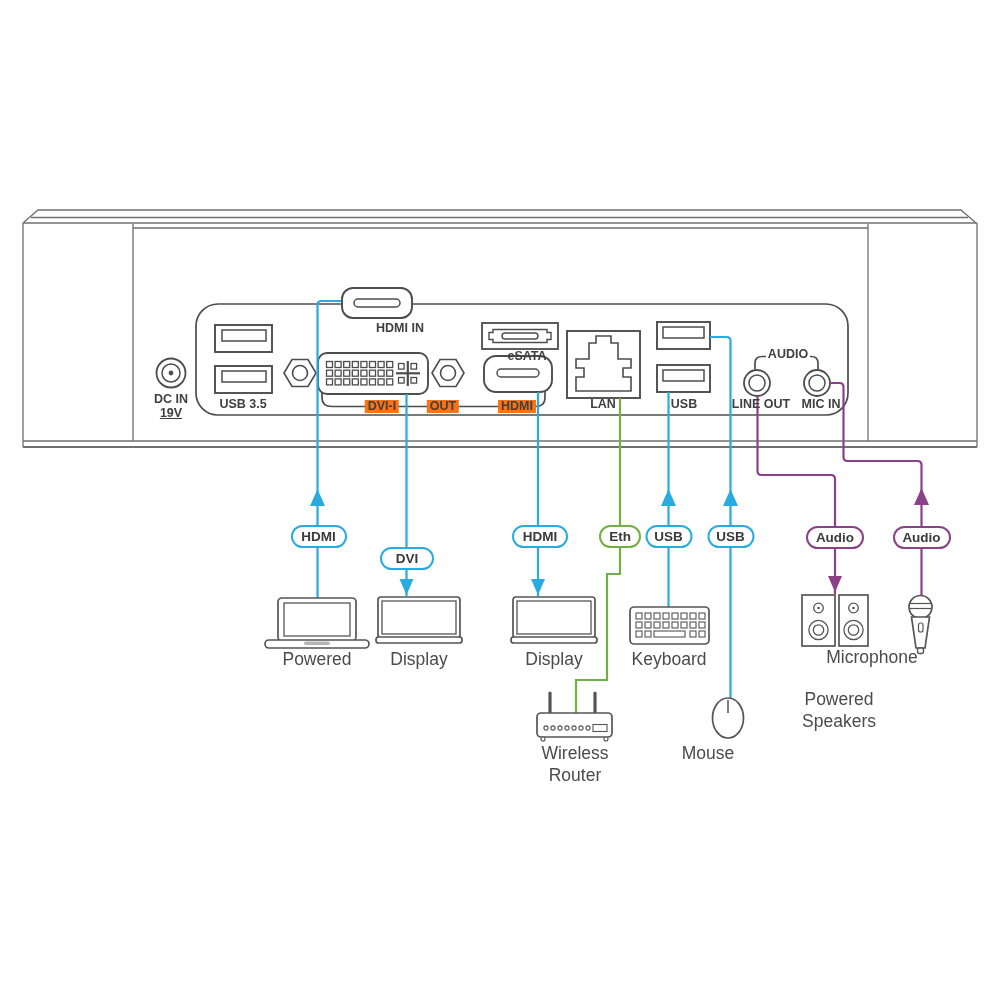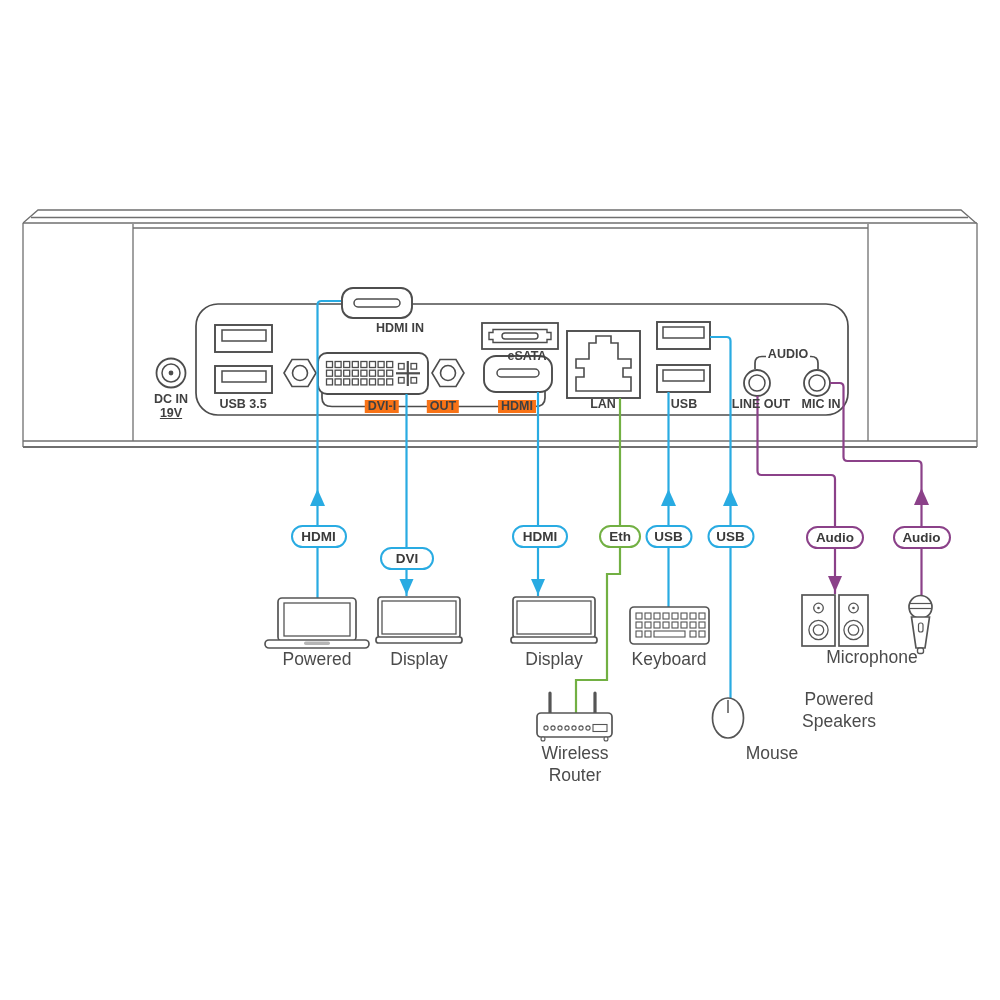--- a/index.html
+++ b/index.html
@@ -285,17 +285,17 @@
 <div class="pill" style="left:668.5px;top:525px;width:43px;">USB</div>
 <div class="pill" style="left:730.5px;top:525px;width:43px;">USB</div>
 <div class="pill purple" style="left:835px;top:526px;width:54px;">Audio</div>
 <div class="pill purple" style="left:921.5px;top:526px;width:54px;">Audio</div>
 
 <div class="devlbl" style="left:317px;top:648px;">Powered</div>
 <div class="devlbl" style="left:419px;top:648px;">Display</div>
 <div class="devlbl" style="left:554px;top:648px;">Display</div>
 <div class="devlbl" style="left:669px;top:648px;">Keyboard</div>
 <div class="devlbl wrap" style="left:575px;top:742px;width:90px;">Wireless Router</div>
-<div class="devlbl" style="left:772px;top:742px;">Mouse</div>
+<div class="devlbl" style="left:708px;top:742px;">Mouse</div>
 <div class="devlbl wrap" style="left:839px;top:646px;width:80px;margin-top:42px;">Powered Speakers</div>
 <div class="devlbl" style="left:872px;top:646px;">Microphone</div>
 
 </div>
 
 </body></html>

